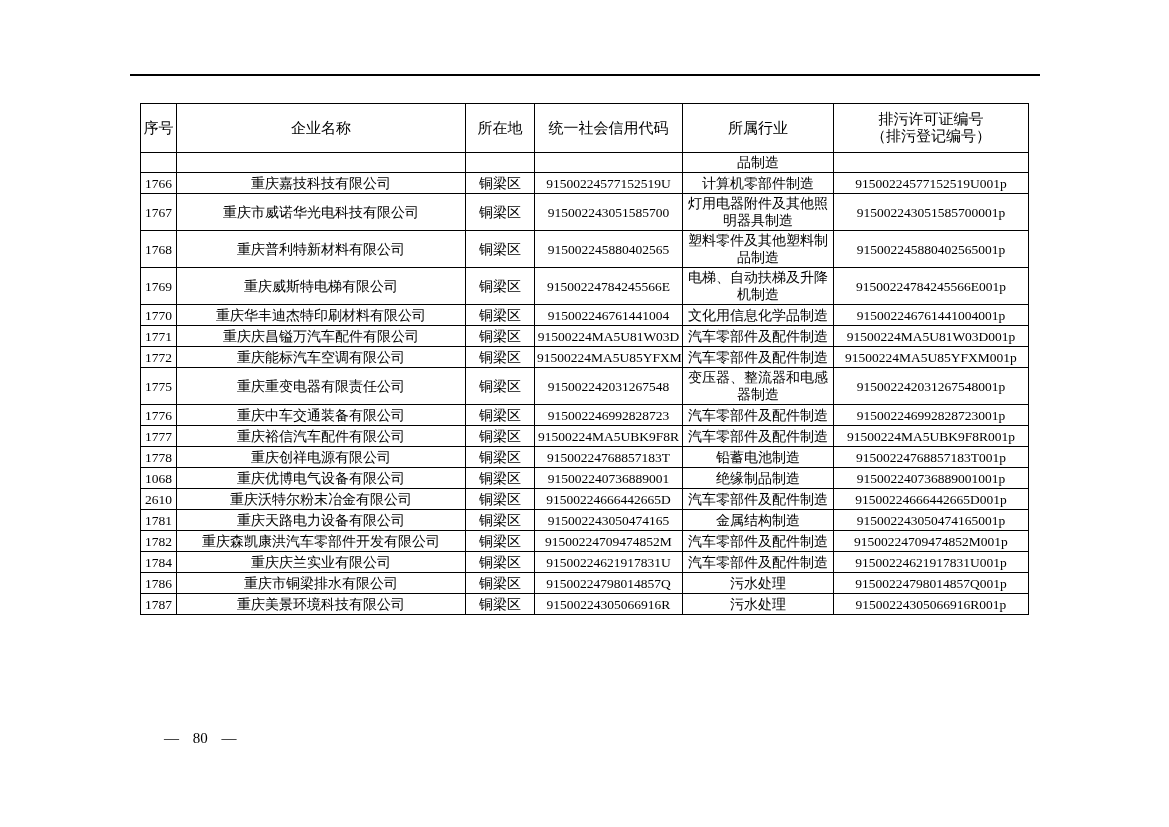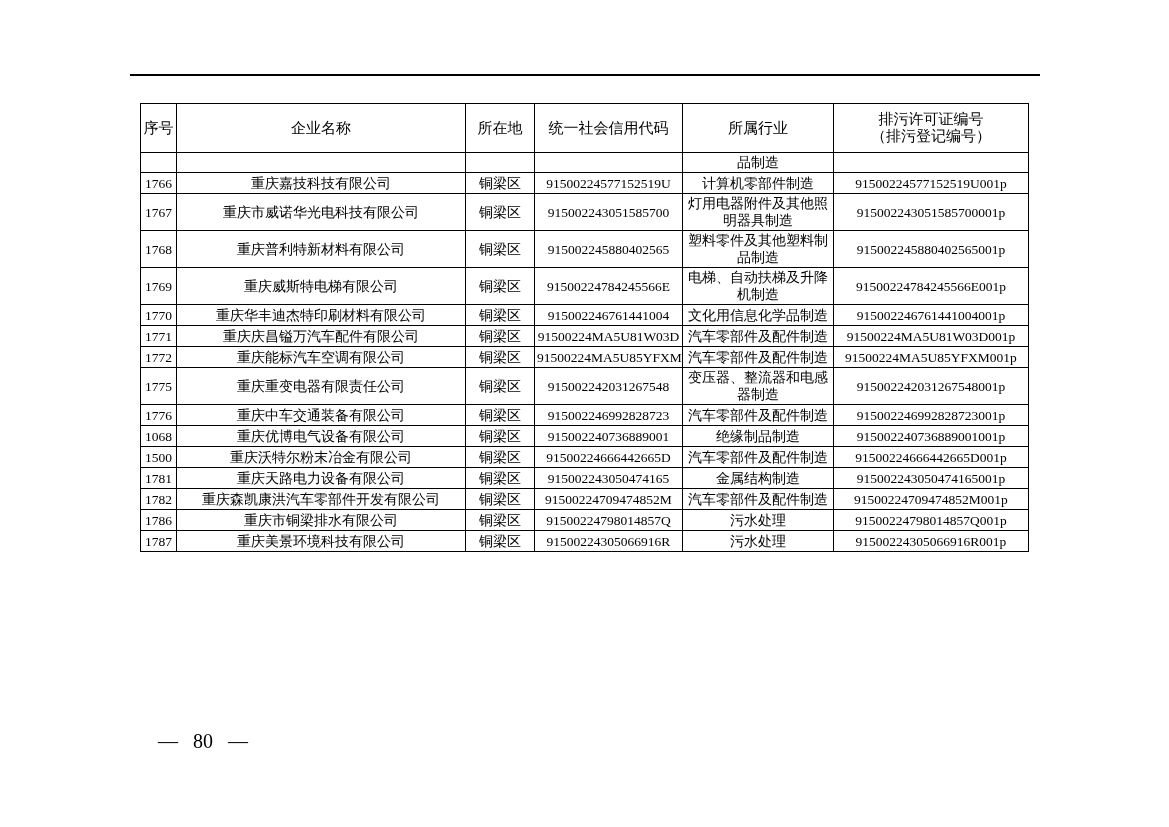--- a/index.html
+++ b/index.html
@@ -52,23 +52,23 @@
   .permit-table tbody tr.partial-row { height: 20px; }
   .permit-table td.c-no,
   .permit-table td.c-code,
   .permit-table td.c-permit {
     font-size: 13.5px;
     font-family: "Liberation Serif", "DejaVu Serif", serif;
     white-space: nowrap;
   }
   .footer-pageno {
     position: absolute;
-    left: 158px;
+    left: 164px;
     top: 730px;
-    font-size: 20px;
+    font-size: 15px;
     word-spacing: 10px;
   }
 </style>
 </head>
 <body>
 
 <div class="page">
 
   <div class="top-rule"></div>
 
@@ -167,29 +167,45 @@
   </tr>
         <tr>
     <td class="c-no">1776</td>
     <td class="c-name">重庆中车交通装备有限公司</td>
     <td class="c-loc">铜梁区</td>
     <td class="c-code">915002246992828723</td>
     <td class="c-industry">汽车零部件及配件制造</td>
     <td class="c-permit">915002246992828723001p</td>
   </tr>
         <tr>
+    <td class="c-no">1777</td>
+    <td class="c-name">重庆裕信汽车配件有限公司</td>
+    <td class="c-loc">铜梁区</td>
+    <td class="c-code">91500224MA5UBK9F8R</td>
+    <td class="c-industry">汽车零部件及配件制造</td>
+    <td class="c-permit">91500224MA5UBK9F8R001p</td>
+  </tr>
+        <tr>
+    <td class="c-no">1778</td>
+    <td class="c-name">重庆创祥电源有限公司</td>
+    <td class="c-loc">铜梁区</td>
+    <td class="c-code">91500224768857183T</td>
+    <td class="c-industry">铅蓄电池制造</td>
+    <td class="c-permit">91500224768857183T001p</td>
+  </tr>
+        <tr>
     <td class="c-no">1068</td>
     <td class="c-name">重庆优博电气设备有限公司</td>
     <td class="c-loc">铜梁区</td>
     <td class="c-code">915002240736889001</td>
     <td class="c-industry">绝缘制品制造</td>
     <td class="c-permit">915002240736889001001p</td>
   </tr>
         <tr>
-    <td class="c-no">1500</td>
+    <td class="c-no">2610</td>
     <td class="c-name">重庆沃特尔粉末冶金有限公司</td>
     <td class="c-loc">铜梁区</td>
     <td class="c-code">91500224666442665D</td>
     <td class="c-industry">汽车零部件及配件制造</td>
     <td class="c-permit">91500224666442665D001p</td>
   </tr>
         <tr>
     <td class="c-no">1781</td>
     <td class="c-name">重庆天路电力设备有限公司</td>
     <td class="c-loc">铜梁区</td>
@@ -199,20 +215,28 @@
   </tr>
         <tr>
     <td class="c-no">1782</td>
     <td class="c-name">重庆森凯康洪汽车零部件开发有限公司</td>
     <td class="c-loc">铜梁区</td>
     <td class="c-code">91500224709474852M</td>
     <td class="c-industry">汽车零部件及配件制造</td>
     <td class="c-permit">91500224709474852M001p</td>
   </tr>
         <tr>
+    <td class="c-no">1784</td>
+    <td class="c-name">重庆庆兰实业有限公司</td>
+    <td class="c-loc">铜梁区</td>
+    <td class="c-code">91500224621917831U</td>
+    <td class="c-industry">汽车零部件及配件制造</td>
+    <td class="c-permit">91500224621917831U001p</td>
+  </tr>
+        <tr>
     <td class="c-no">1786</td>
     <td class="c-name">重庆市铜梁排水有限公司</td>
     <td class="c-loc">铜梁区</td>
     <td class="c-code">91500224798014857Q</td>
     <td class="c-industry">污水处理</td>
     <td class="c-permit">91500224798014857Q001p</td>
   </tr>
         <tr>
     <td class="c-no">1787</td>
     <td class="c-name">重庆美景环境科技有限公司</td>

